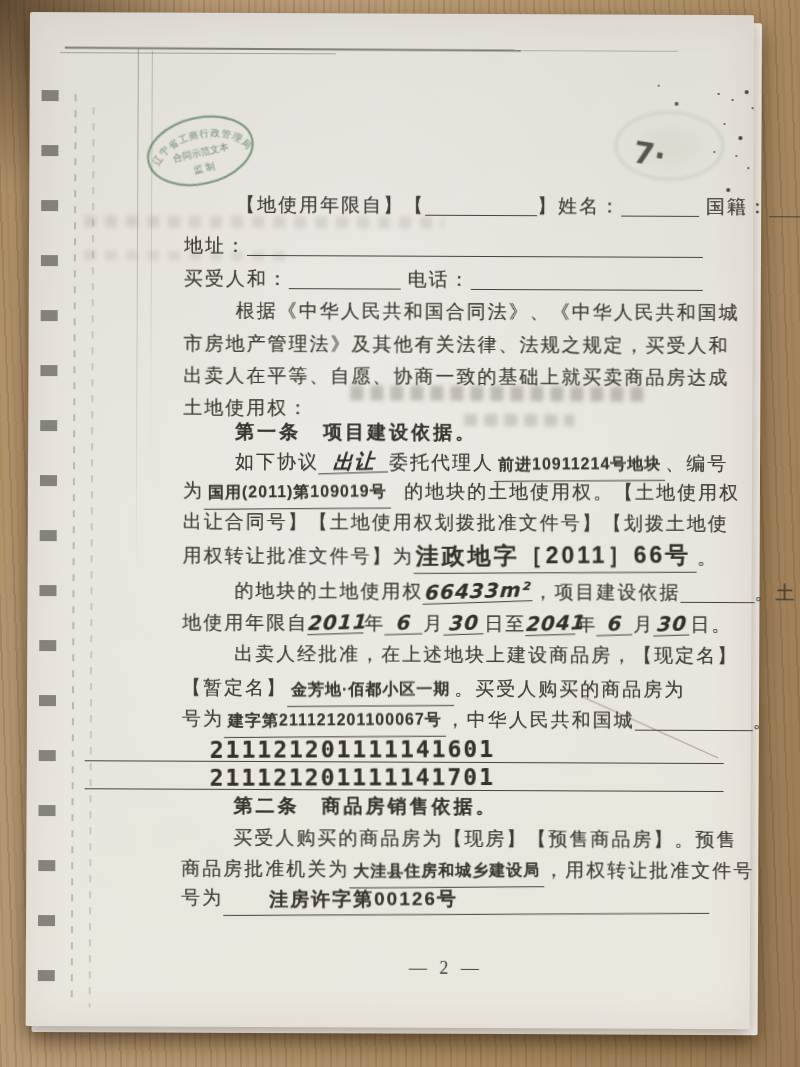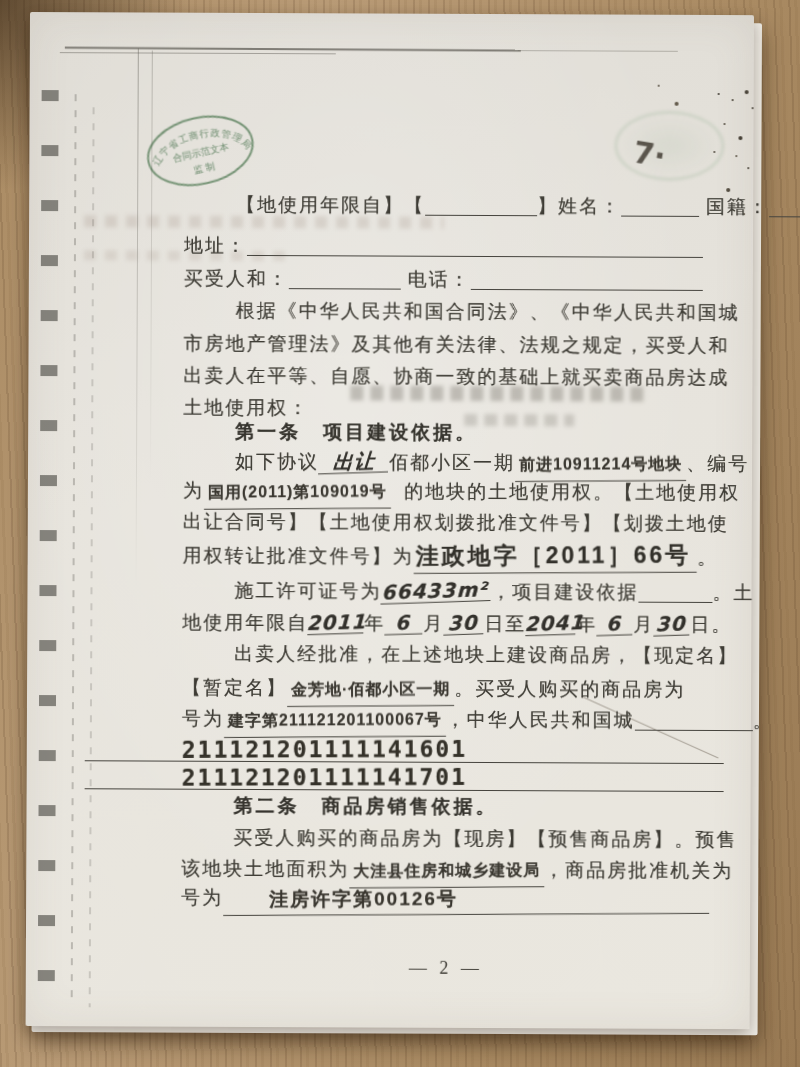--- a/index.html
+++ b/index.html
@@ -72,21 +72,21 @@
     display:inline-block;height:26px;margin-bottom:-6px;border-bottom:1.6px solid #45433d;
     text-align:center;font-family:"DejaVu Sans",sans-serif;font-style:italic;font-weight:600;
     font-size:20px;letter-spacing:1px;color:#33312c;transform:rotate(-2deg) skewX(-6deg);
   }
   .seg-k,.seg-K,.seg-N,.seg-o{
     font-family:"Liberation Sans","DejaVu Sans",sans-serif;font-weight:700;color:#39362f;
     filter:blur(.35px);
   }
   .seg-k{display:inline-block;border-bottom:1.6px solid #45433d;font-size:16px;letter-spacing:1px;transform:rotate(-.6deg);padding:0 4px 1px 4px;}
   .seg-K{display:inline-block;border-bottom:1.6px solid #45433d;font-size:23px;letter-spacing:3px;transform:rotate(-.5deg);padding:0 6px 1px 2px;color:#32302a;}
-  .seg-N{display:inline-block;font-family:"DejaVu Sans Mono",monospace;font-size:23px;letter-spacing:2px;color:#343129;transform:rotate(-.4deg);}
+  .seg-N{display:inline-block;margin-left:28px;font-family:"DejaVu Sans Mono",monospace;font-size:23px;letter-spacing:2px;color:#343129;transform:rotate(-.4deg);}
   .seg-o{display:inline-block;border-bottom:1.6px solid #45433d;font-size:19px;letter-spacing:2px;text-indent:46px;transform:rotate(-.5deg);color:#37342d;}
   #page-number{
     position:absolute;left:300px;top:944px;width:240px;text-align:center;
     font-size:18px;letter-spacing:4px;color:#3e3c35;
   }
   svg text{font-family:"Liberation Sans","DejaVu Sans",sans-serif;}
 </style>
 </head>
 <body>
 
@@ -126,32 +126,32 @@
 
     <div id="contract-body">
         <div class="tl" style="padding-left: 52px;"><span class="seg-p">【地使用年限自】【</span><span class="seg-u" style="width: 112px;"></span><span class="seg-p">】姓名：</span><span class="seg-u" style="width: 78px;"></span><span class="seg-p"> 国籍：</span><span class="seg-u" style="width: 76px;"></span></div>
         <div class="tl" style="margin-top: 10px;"><span class="seg-p">地址：</span><span class="seg-u" style="width: 456px;"></span></div>
         <div class="tl" style="margin-top: 2px;"><span class="seg-p">买受人和：</span><span class="seg-u" style="width: 112px;"></span><span class="seg-p"> 电话：</span><span class="seg-u" style="width: 232px;"></span></div>
         <div class="tl" style="margin-top: 1px; padding-left: 52px;"><span class="seg-p">根据《中华人民共和国合同法》、《中华人民共和国城</span></div>
         <div class="tl" style="margin-top: 2px;"><span class="seg-p">市房地产管理法》及其他有关法律、法规之规定，买受人和</span></div>
         <div class="tl" style="margin-top: 1px;"><span class="seg-p">出卖人在平等、自愿、协商一致的基础上就买卖商品房达成</span></div>
         <div class="tl" style="margin-top: 1px;"><span class="seg-p">土地使用权：</span></div>
         <div class="tl" style="margin-top: -7px; padding-left: 52px;"><span class="seg-b">第一条　项目建设依据。</span></div>
-        <div class="tl" style="margin-top: -1px; padding-left: 52px;"><span class="seg-p">如下协议</span><span class="seg-h" style="width: 70px;">出让</span><span class="seg-p">佰都小区一期</span><span class="seg-k">前进10911214号地块</span><span class="seg-p">、编号</span></div>
+        <div class="tl" style="margin-top: -1px; padding-left: 52px;"><span class="seg-p">如下协议</span><span class="seg-h" style="width: 70px;">出让</span><span class="seg-p">委托代理人</span><span class="seg-k">前进10911214号地块</span><span class="seg-p">、编号</span></div>
         <div class="tl" style="margin-top: -2px;"><span class="seg-p">为</span><span class="seg-k">国用(2011)第109019号</span><span class="seg-p">  的地块的土地使用权。【土地使用权</span></div>
         <div class="tl"><span class="seg-p">出让合同号】【土地使用权划拨批准文件号】【划拨土地使</span></div>
         <div class="tl" style="margin-top: 2px;"><span class="seg-p">用权转让批准文件号】为</span><span class="seg-K">洼政地字［2011］66号</span><span class="seg-p">。</span></div>
-        <div class="tl" style="margin-top: 5px; padding-left: 52px;"><span class="seg-p">施工许可证号为</span><span class="seg-h" style="width: 110px;">66433m²</span><span class="seg-p">，项目建设依据</span><span class="seg-u" style="width: 74px;"></span><span class="seg-p">。土</span></div>
+        <div class="tl" style="margin-top: 5px; padding-left: 52px;"><span class="seg-p">的地块的土地使用权</span><span class="seg-h" style="width: 110px;">66433m²</span><span class="seg-p">，项目建设依据</span><span class="seg-u" style="width: 74px;"></span><span class="seg-p">。土</span></div>
         <div class="tl" style="margin-top: 1px;"><span class="seg-p">地使用年限自</span><span class="seg-h" style="width: 56px;">2011</span><span class="seg-p">年</span><span class="seg-h" style="width: 38px;">6</span><span class="seg-p">月</span><span class="seg-h" style="width: 40px;">30</span><span class="seg-p">日至</span><span class="seg-h" style="width: 50px;">2041</span><span class="seg-p">年</span><span class="seg-h" style="width: 36px;">6</span><span class="seg-p">月</span><span class="seg-h" style="width: 36px;">30</span><span class="seg-p">日。</span></div>
         <div class="tl" style="padding-left: 52px;"><span class="seg-p">出卖人经批准，在上述地块上建设商品房，【现定名】</span></div>
         <div class="tl" style="margin-top: 3px;"><span class="seg-p">【暂定名】</span><span class="seg-k">金芳地·佰都小区一期</span><span class="seg-p">。买受人购买的商品房为</span></div>
         <div class="tl"><span class="seg-p">号为</span><span class="seg-k">建字第211121201100067号</span><span class="seg-p">，中华人民共和国城</span><span class="seg-u" style="width: 118px;"></span><span class="seg-p">。</span></div>
         <div class="tl rule-wide"><span class="seg-N">211121201111141601</span></div>
         <div class="tl rule-wide" style="margin-top: -3px;"><span class="seg-N">211121201111141701</span></div>
         <div class="tl" style="margin-top: -3px; padding-left: 52px;"><span class="seg-b">第二条　商品房销售依据。</span></div>
         <div class="tl" style="margin-top: 1px; padding-left: 52px;"><span class="seg-p">买受人购买的商品房为【现房】【预售商品房】。预售</span></div>
-        <div class="tl"><span class="seg-p">该地块土地面积为</span><span class="seg-k">大洼县住房和城乡建设局</span><span class="seg-p">，商品房批准机关为</span></div>
+        <div class="tl"><span class="seg-p">商品房批准机关为</span><span class="seg-k">大洼县住房和城乡建设局</span><span class="seg-p">，用权转让批准文件号</span></div>
         <div class="tl" style="margin-top: -2px;"><span class="seg-p">号为</span><span class="seg-o" style="width: 486px;">洼房许字第00126号</span></div>
       </div>
 
     <div id="page-number">— 2 —</div>
   </div>
 </div>
 
 </body></html>

